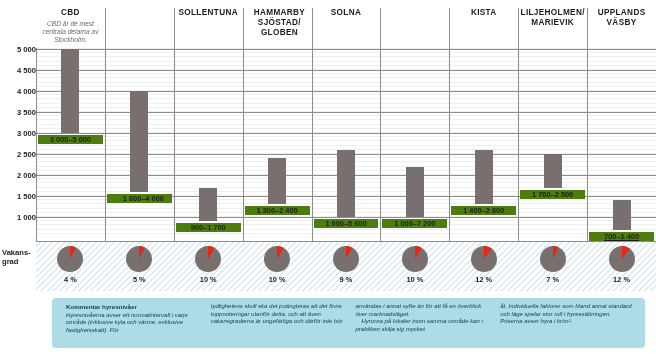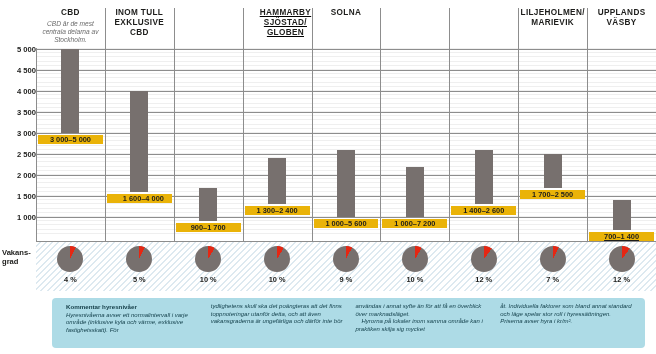--- a/index.html
+++ b/index.html
@@ -95,21 +95,21 @@
     position: absolute;
     background: #77706e;
   }
   .bar-label {
     position: absolute;
     font-size: 7.4px;
     font-weight: bold;
     color: #1d1d1b;
     white-space: nowrap;
     text-align: center;
-    background: #eab308;
+    background: #4d7c0f;
     padding: 0 1px;
     line-height: 9px;
   }
 
   
   .vac-band {
     position: absolute;
     left: 36px; top: 241px;
     width: 620px; height: 50px;
     background-color: #fbfcfd;
@@ -187,28 +187,31 @@
 </head>
 <body>
 
 <div id="root">
 
   <div class="header-band" id="headers">
       <div class="col-head" style="left: 36px; width: 68.8889px;">
         <div class="title">CBD</div>
         <div class="sub">CBD är de mest centrala delarna av Stockholm.</div>
       </div>
-      <div class="col-head" style="left: 104.889px; width: 68.8889px;">
-        <div class="title">INOM TULL EXKLUSIVE CBD</div>
-      </div>
-      <div class="col-head" style="left: 251px; width: 68.8889px; text-decoration: underline;">
+      <div class="col-head" style="left: 173.778px; width: 68.8889px;">
+        <div class="title">SOLLENTUNA</div>
+      </div>
+      <div class="col-head" style="left: 245px; width: 68.8889px;">
         <div class="title">HAMMARBY SJÖSTAD/ GLOBEN</div>
       </div>
       <div class="col-head" style="left: 311.556px; width: 68.8889px;">
         <div class="title">SOLNA</div>
+      </div>
+      <div class="col-head" style="left: 449.333px; width: 68.8889px;">
+        <div class="title">KISTA</div>
       </div>
       <div class="col-head" style="left: 518.222px; width: 68.8889px;">
         <div class="title">LILJEHOLMEN/ MARIEVIK</div>
       </div>
       <div class="col-head" style="left: 587.111px; width: 68.8889px;">
         <div class="title">UPPLANDS VÄSBY</div>
       </div>
     </div>
 
   <div class="yaxis" id="yaxis">

